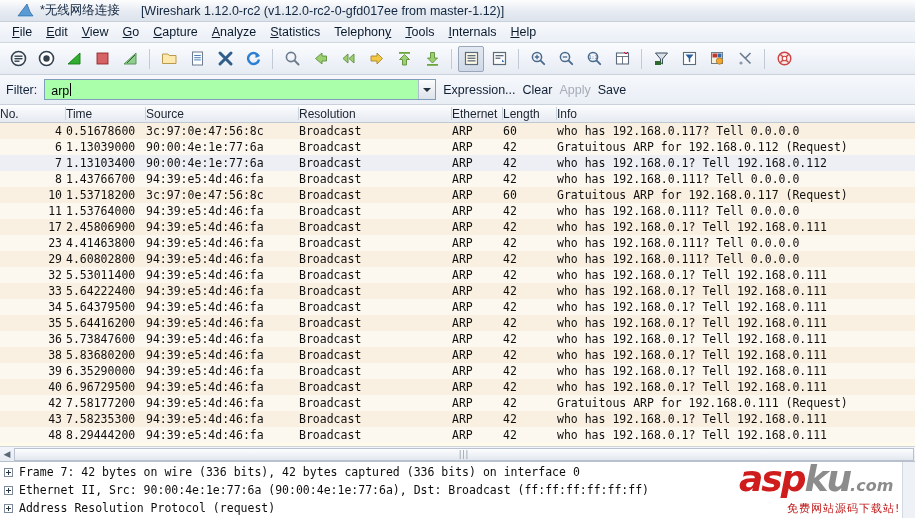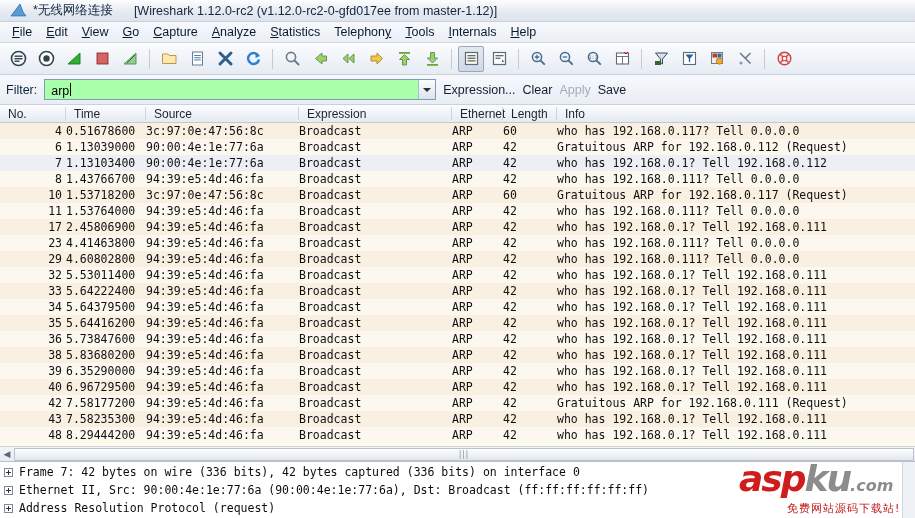--- a/index.html
+++ b/index.html
@@ -17,21 +17,21 @@
     flex-direction: column;
     background: linear-gradient(#f2f4f8, #e9edf3);
   }
 
   
   .titlebar {
     height: 22px;
     flex: 0 0 22px;
     display: flex;
     align-items: center;
-    padding-left: 10px;
+    padding-left: 17px;
     background: linear-gradient(#fdfdfe, #e6ebf2 55%, #dde3ec);
     border-bottom: 1px solid #c8d0da;
     font-size: 12.5px;
     color: #12263f;
     white-space: nowrap;
     overflow: hidden;
   }
   .ws-icon {
     width: 18px; height: 15px;
     position: relative;
@@ -157,21 +157,20 @@
     background: linear-gradient(#fdfdfe,#eef1f6 60%, #e6eaf1);
     border-bottom: 1px solid #c0c8d2;
     font-size: 12px;
     color: #1b2430;
   }
   .colhdr .ch {
     position: absolute; top: 1px;
     white-space: nowrap;
     height: 16px;
     line-height: 16px;
-    margin-left: 8px;
   }
   .colhdr .divider {
     position: absolute; top: 2px; height: 13px; width: 1px;
     background: #ccd3dc;
   }
 
   
   .packetlist {
     flex: 1 1 auto;
     position: relative;
@@ -520,21 +519,21 @@
     <span class="fbtn">Save</span>
   </div>
 
   <div class="colhdr">
     <span class="ch" style="left:0px;width:66px">No.</span>
     <span class="divider" style="left:65px"></span>
     <span class="ch" style="left:66px;width:80px">Time</span>
     <span class="divider" style="left:145px"></span>
     <span class="ch" style="left:146px;width:153px">Source</span>
     <span class="divider" style="left:298px"></span>
-    <span class="ch" style="left:299px;width:153px">Expression</span>
+    <span class="ch" style="left:299px;width:153px">Resolution</span>
     <span class="divider" style="left:451px"></span>
     <span class="ch" style="left:452px;width:51px">Ethernet</span>
     <span class="divider" style="left:502px"></span>
     <span class="ch" style="left:503px;width:54px">Length</span>
     <span class="divider" style="left:556px"></span>
     <span class="ch" style="left:557px">Info</span>
   </div>
 
   <div class="packetlist">
     <div id="rows-container">

